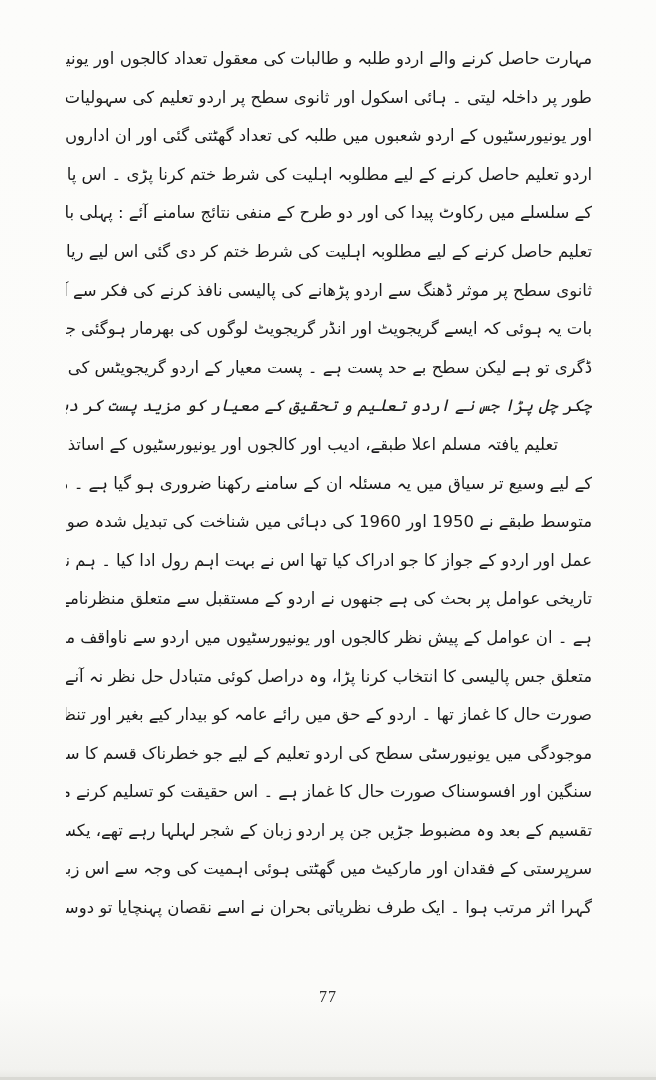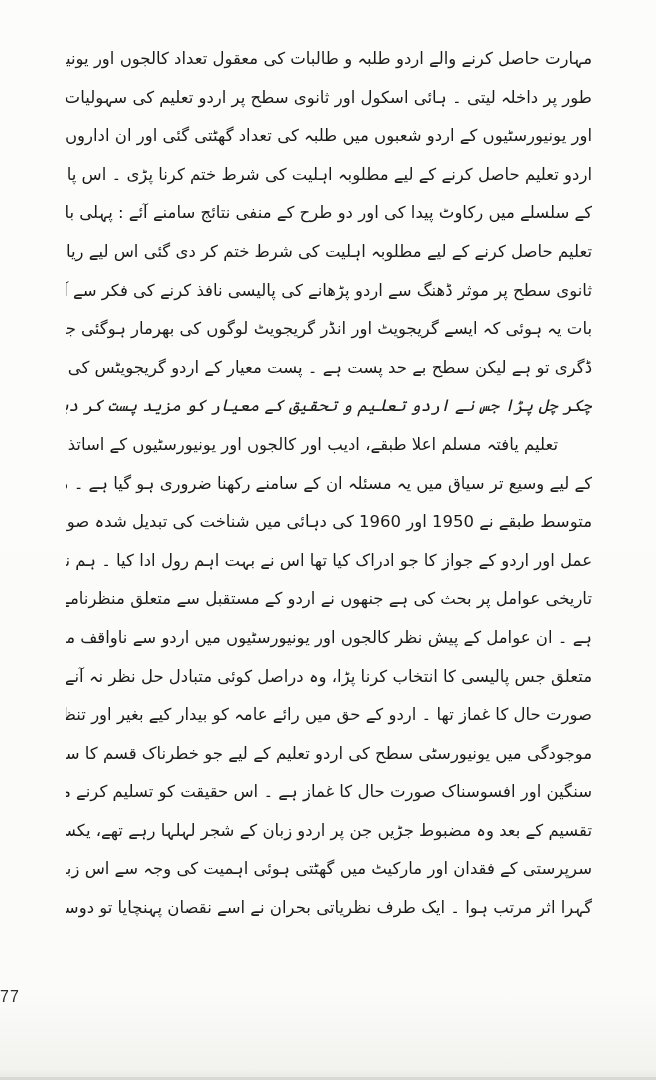--- a/index.html
+++ b/index.html
@@ -44,23 +44,24 @@
   .line.para-end {
     text-align: right;
     text-align-last: right;
     font-style: italic;
   }
   .page-number {
     position: absolute;
     top: 988px;
     left: 0;
     width: 100%;
+    text-align: center;
     font-size: 16px;
     color: #2a2a2a;
-    font-family: Liberation Sans, sans-serif;
+    font-family: Liberation Serif, serif;
     letter-spacing: 1px;
   }
   .scan-edge {
     position: absolute;
     bottom: 0;
     left: 0;
     width: 100%;
     height: 3px;
     background: #d9d9d4;
   }

